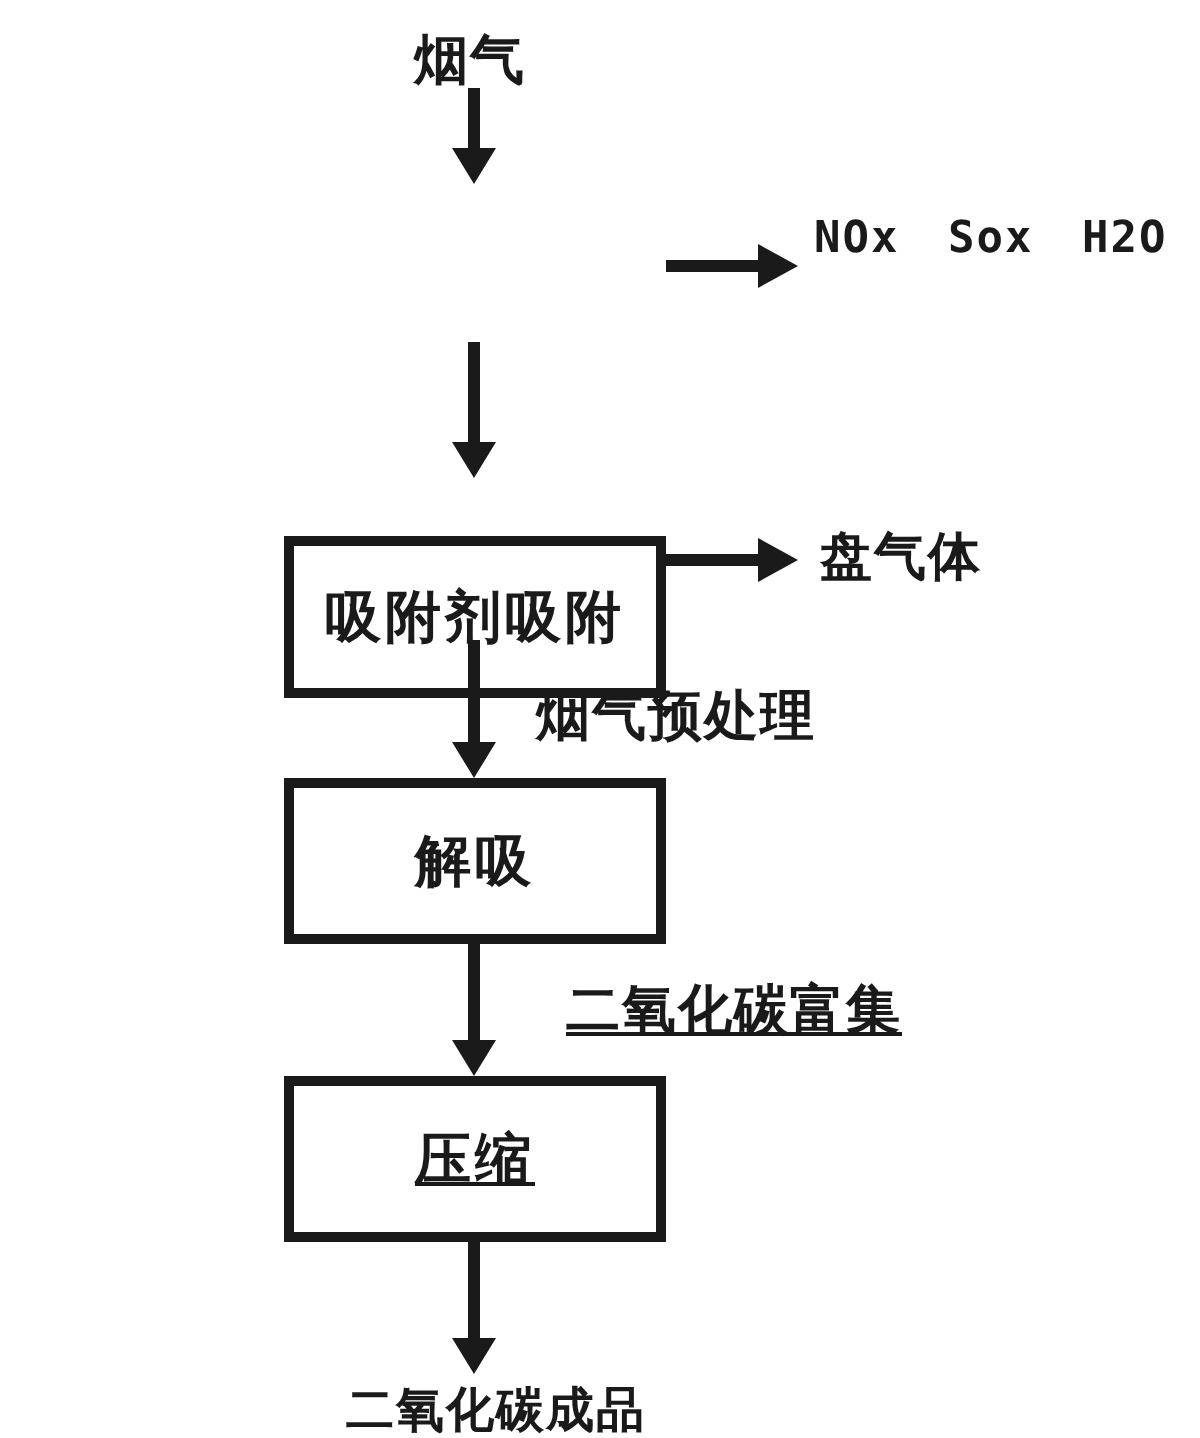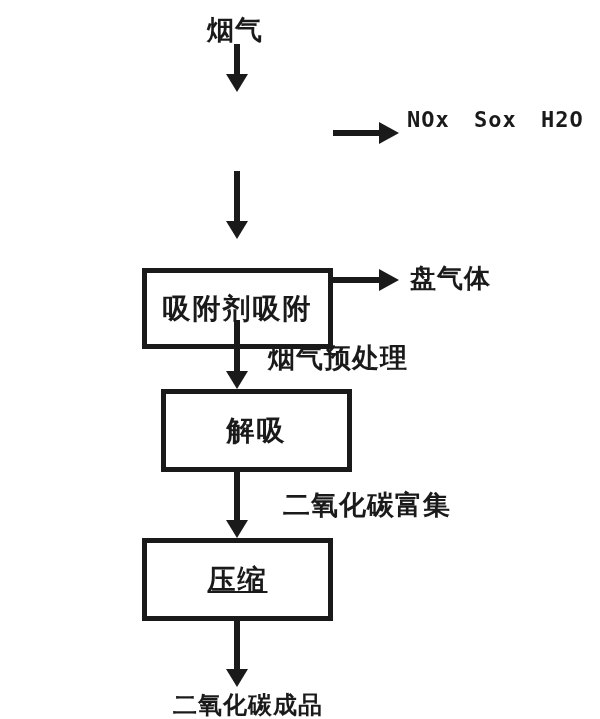--- a/index.html
+++ b/index.html
@@ -73,29 +73,29 @@
   <div class="sideblock" style="left:410px; top:265px;">
     <div class="line1">盘气体</div>
   </div>
 
   <div>
     <div class="vshaft" style="left:234px; top:320px; height:51px;"></div>
     <div class="vhead" style="left:226px; top:371px;"></div>
   </div>
   <div class="lbl" style="left:268px; top:340px;">烟气预处理</div>
 
-  <div class="box" style="left:142px; top:389px; width:181px; height:73px;margin-left:19px;">
+  <div class="box" style="left:142px; top:389px; width:181px; height:73px;">
     <span>解吸</span>
   </div>
 
   <div>
     <div class="vshaft" style="left:234px; top:472px; height:48px;"></div>
     <div class="vhead" style="left:226px; top:520px;"></div>
   </div>
-  <div class="lbl" style="left:283px; top:487px;">二氧化碳富集</div>
+  <div class="lbl" style="left:283px; top:487px;text-decoration:underline;">二氧化碳富集</div>
 
   <div class="box" style="left:142px; top:538px; width:181px; height:73px;text-decoration:underline;">
     <span>压缩</span>
   </div>
 
   <div>
     <div class="vshaft" style="left:234px; top:621px; height:48px;"></div>
     <div class="vhead" style="left:226px; top:669px;"></div>
   </div>
 

